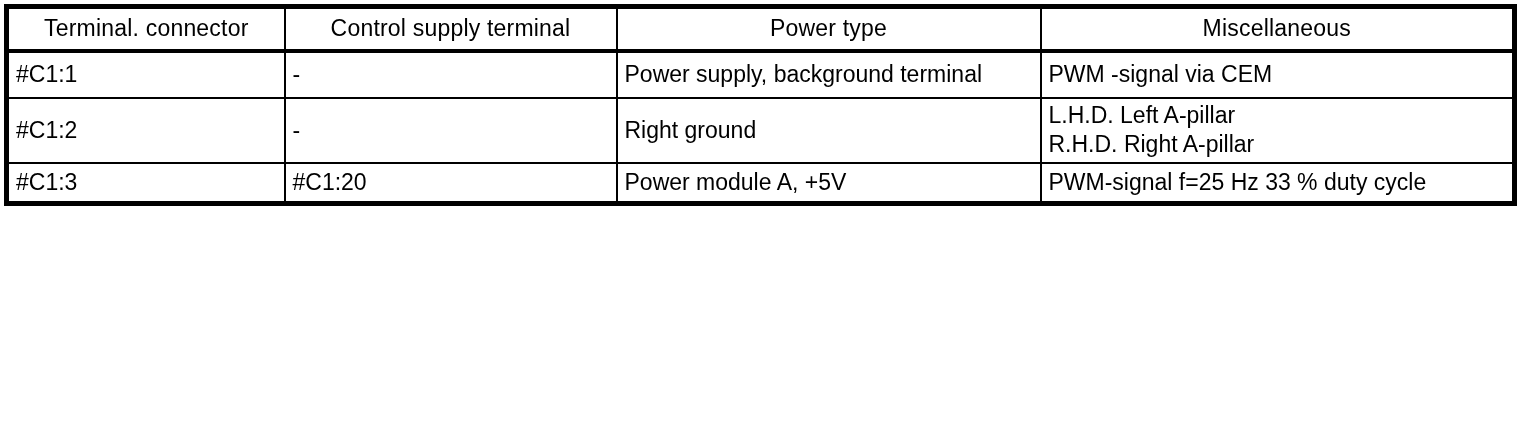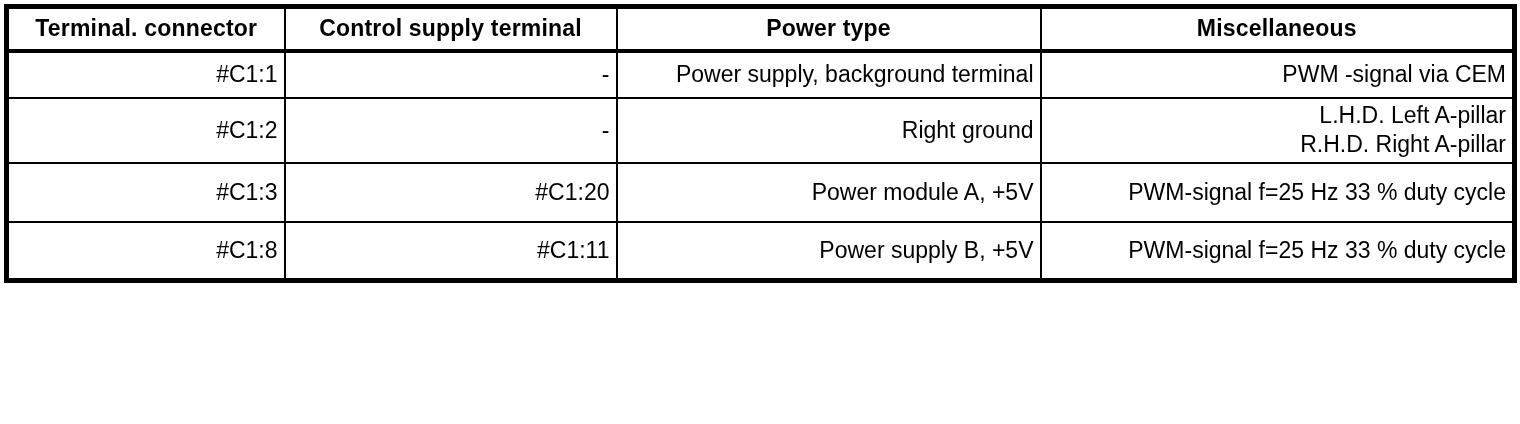--- a/index.html
+++ b/index.html
@@ -30,34 +30,34 @@
   col.c2{width:332px;}
   col.c3{width:424px;}
   col.c4{width:474px;}
   th,td{
     border:2px solid var(--border-color);
     font-size:23px;
     line-height:1.28;
     overflow:hidden;
   }
   thead th{
-    font-weight:bold;
+    font-weight:normal;
     vertical-align:middle;
     height:36px;
     padding:2px 6px;
     border-bottom:4px solid var(--border-color);
     letter-spacing:0.2px;
   }
   tbody td{
-    text-align:right;
+    text-align:left;
     vertical-align:middle;
     padding:2px 6px 2px 7px;
     white-space:pre-line;
   }
-  tbody tr{height:59px;}
+  tbody tr{height:41px;}
   tbody tr:first-child{height:47px;}
 </style>
 </head>
 <body>
 
 <table>
   <colgroup>
     <col class="c1">
       <col class="c2">
       <col class="c3">
@@ -91,20 +91,14 @@
     <td>#C1:3</td>
     <td>#C1:20</td>
     <td>Power module A, +5V</td>
     <td>PWM-signal f=25 Hz 33 % duty cycle</td>
   </tr>
 
 
 
 
 
-  <tr>
-    <td>#C1:8</td>
-    <td>#C1:11</td>
-    <td>Power supply B, +5V</td>
-    <td>PWM-signal f=25 Hz 33 % duty cycle</td>
-  </tr>
 </tbody>
 </table>
 
 </body></html>

